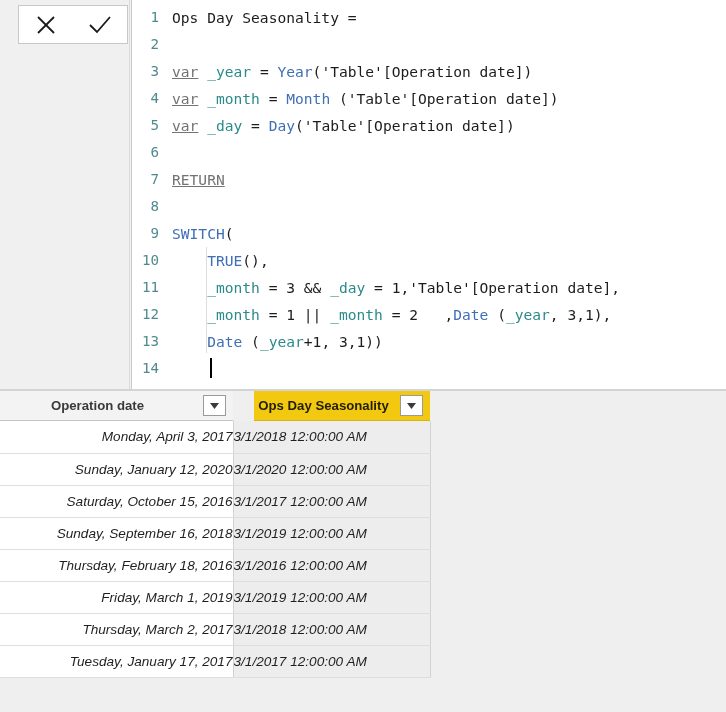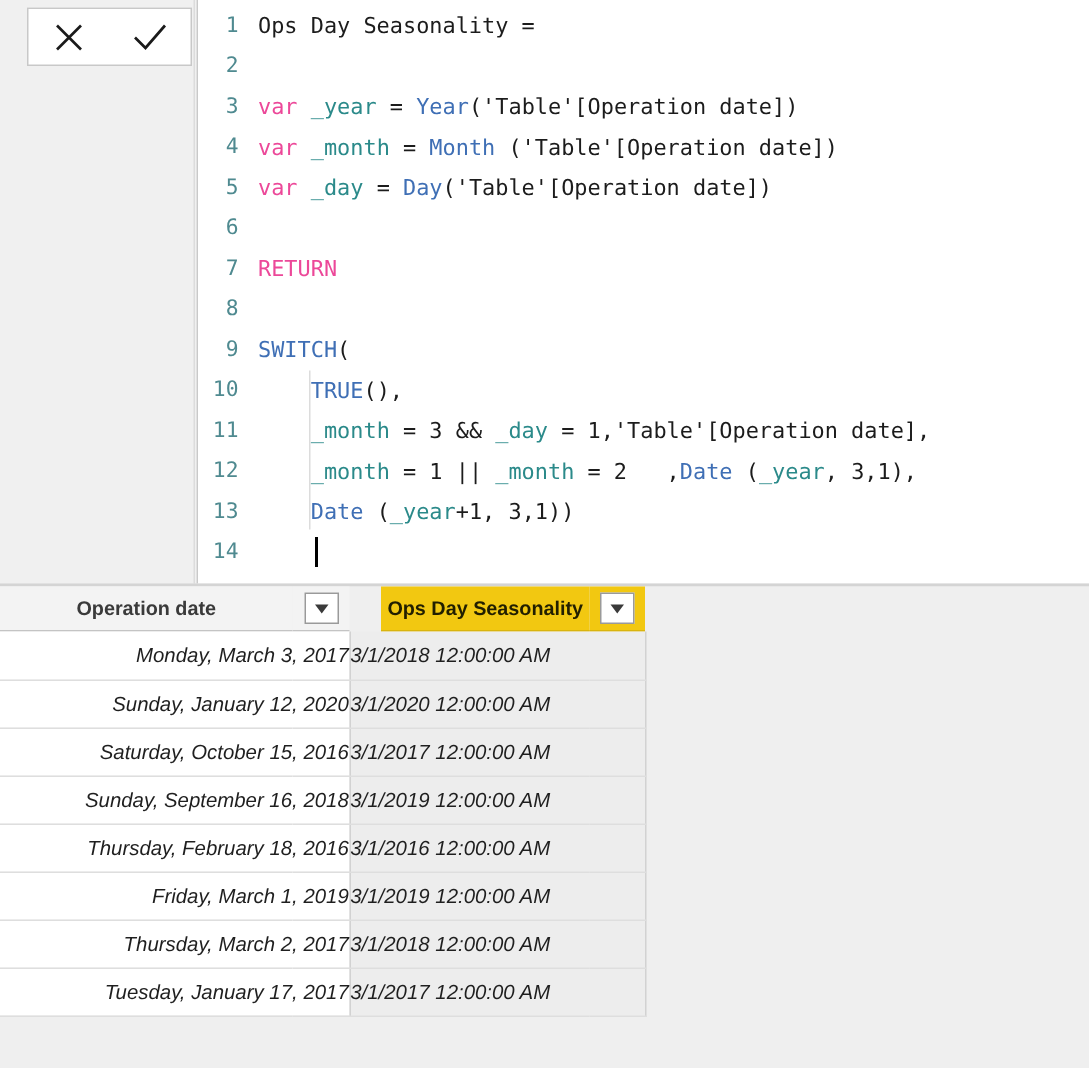--- a/index.html
+++ b/index.html
@@ -90,21 +90,21 @@
     color: #4f8a90;
     padding-right: 7px;
     font-size: 14.2px;
     user-select: none;
   }
   .code-text {
     display: inline-block;
     color: #1c1c1c;
     padding-left: 6px;
   }
-  .kw      { color: #ec4899; }   
+  .kw      { color: #737373; text-decoration: underline; }   
   .fn      { color: #3f6fb5; }   
   .varname { color: #2b8a8a; }   
   .plain   { color: #1c1c1c; }
 
   
   #indent-guide {
     position: absolute;
     left: 74px;
     top: 247px;
     width: 1px;
@@ -303,21 +303,21 @@
                 <svg width="11" height="8" viewBox="0 0 11 8">
                     <polygon points="1,1 10,1 5.5,7" fill="#3a3a3a"></polygon>
                   </svg>
               </span>
             </div>
           </th>
         </tr>
       </thead>
       <tbody id="grid-body">
           <tr>
-            <td class="c-date" colspan="2">Monday, March 3, 2017</td>
+            <td class="c-date" colspan="2">Monday, April 3, 2017</td>
             <td class="c-meas" colspan="2">3/1/2018 12:00:00 AM</td>
           </tr>
           <tr>
             <td class="c-date" colspan="2">Sunday, January 12, 2020</td>
             <td class="c-meas" colspan="2">3/1/2020 12:00:00 AM</td>
           </tr>
           <tr>
             <td class="c-date" colspan="2">Saturday, October 15, 2016</td>
             <td class="c-meas" colspan="2">3/1/2017 12:00:00 AM</td>
           </tr>

